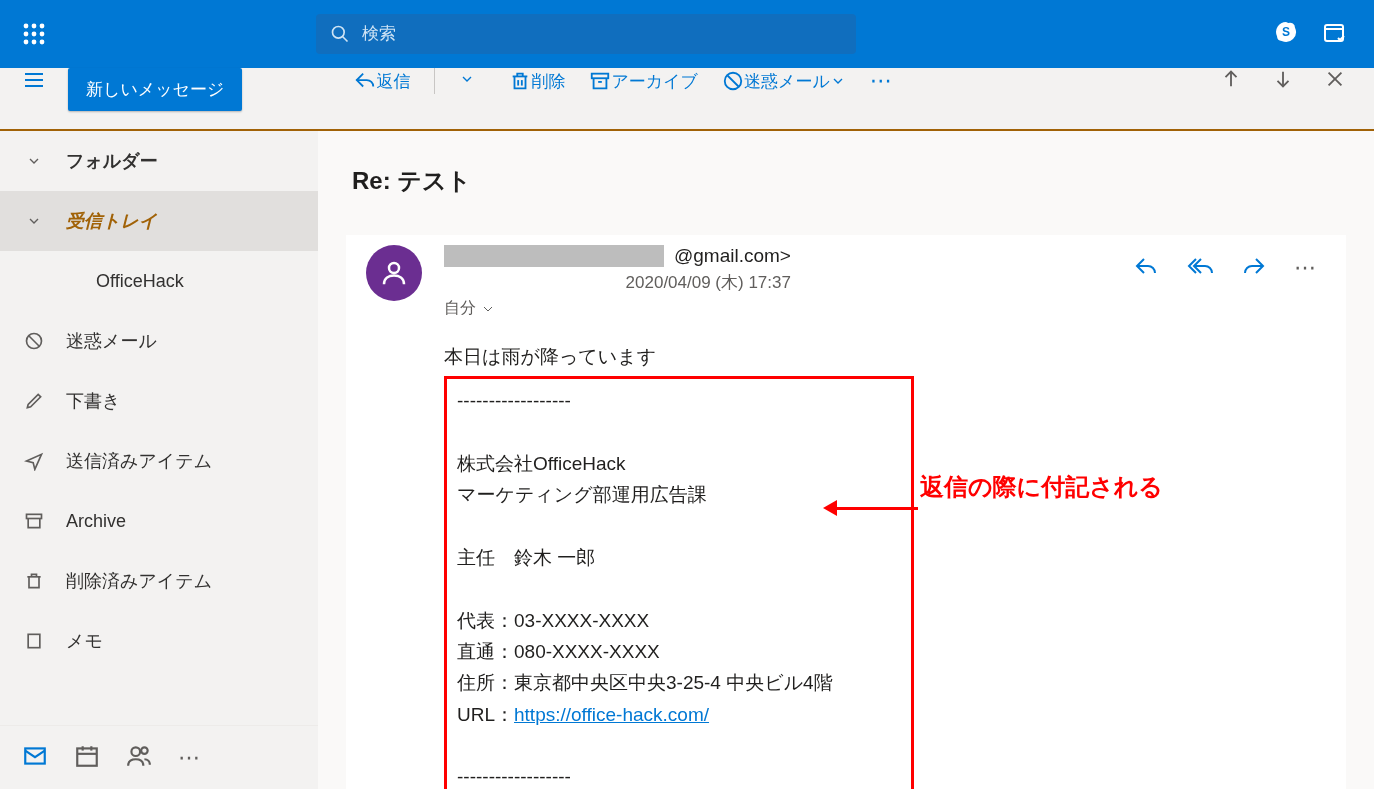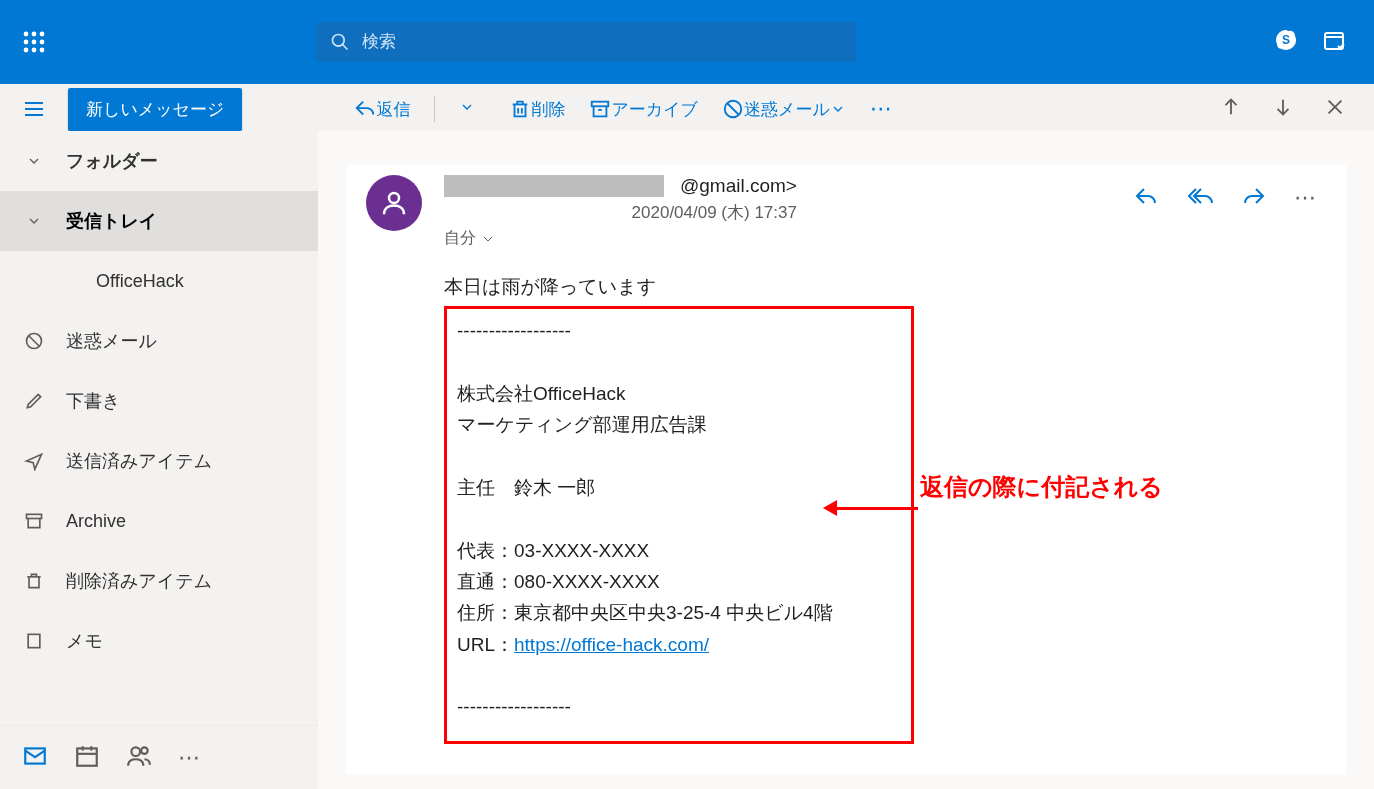--- a/index.html
+++ b/index.html
@@ -1,67 +1,67 @@
 <!DOCTYPE html>
 <html><head>
 <meta charset="utf-8">
 <style>
 * { margin:0; padding:0; box-sizing:border-box; font-family:"Segoe UI","Meiryo","Yu Gothic",sans-serif; }
 body { width:1374px; height:789px; background:#fff; overflow:hidden; position:relative; }
 
 
-.topbar { height:84px; background:#0078d4; display:flex; align-items:center; }
+.topbar { height:68px; background:#0078d4; display:flex; align-items:center; }
 .waffle { width:68px; height:68px; display:flex; align-items:center; justify-content:center; cursor:pointer; }
 .waffle svg { fill:#fff; }
 .spacer-left { width:248px; }
 .search-wrap { width:540px; height:40px; background:#106ebe; border-radius:4px; display:flex; align-items:center; padding:0 14px; }
 .search-wrap svg { stroke:#cfe4f5; }
 .search-wrap input { flex:1; background:transparent; border:none; outline:none; color:#cfe4f5; font-size:17px; margin-left:12px; }
 .search-wrap input::placeholder { color:#cfe4f5; }
 .top-right { margin-left:auto; display:flex; align-items:center; gap:24px; padding-right:28px; }
 .top-right .ico { color:#fff; cursor:pointer; }
 
 
-.cmdbar { height:54px; background:#f3f2f1; display:flex; align-items:center; border-bottom:4px solid #a16207; }
+.cmdbar { height:63px; background:#f3f2f1; display:flex; align-items:flex-start; border-bottom:2px solid #a16207; }
 .hamb { width:68px; display:flex; justify-content:center; align-items:center; cursor:pointer; }
 .hamb svg { stroke:#0078d4; }
 .newmsg { background:#0078d4; color:#fff; font-size:17px; padding:10px 18px; border:none; border-radius:2px; cursor:pointer; font-weight:500; box-shadow:0 1px 2px rgba(0,0,0,.25); margin-left:0; }
 .cmd-group { display:flex; align-items:center; margin-left:112px; gap:24px; color:#0078d4; font-size:17px; }
 .cmd-item { display:flex; align-items:center; cursor:pointer; }
 .cmd-item svg { stroke:#0078d4; fill:none; }
 .cmd-divider { width:1px; height:26px; background:#c8c6c4; }
 .cmd-right { margin-left:auto; display:flex; align-items:center; gap:30px; padding-right:28px; }
 .cmd-right svg { stroke:#605e5c; }
 
 
 .leftnav { position:absolute; top:131px; left:0; width:362px; bottom:0; background:#f3f2f1; border-right:1px solid #edebe9; display:flex; flex-direction:column; }
 .nav-item { height:60px; display:flex; align-items:center; gap:22px; padding-left:24px; font-size:18px; color:#323130; cursor:pointer; }
 .nav-item .chev { width:20px; display:flex; justify-content:center; }
 .nav-item .nicon { width:20px; display:flex; justify-content:center; }
 .nav-item.selected { background:#e1dfdd; }
-.nav-item.selected .lbl { color:#000000; font-weight:600; }
+.nav-item.selected .lbl { color:#a16207; font-weight:600;font-style:italic; }
 .nav-item.sub { padding-left:96px; }
 .nav-item svg { stroke:#605e5c; fill:none; }
 .nav-head-lbl { font-weight:600; }
 .rail { margin-top:auto; height:64px; border-top:1px solid #edebe9; display:flex; align-items:center; gap:26px; padding-left:22px; }
 .rail .ricon { cursor:pointer; }
 .rail .ricon.active svg { stroke:#0078d4; }
 .rail .ricon svg { stroke:#605e5c; fill:none; }
 .rail .dots { color:#605e5c; font-size:22px; letter-spacing:2px; cursor:pointer; }
 
 
 .pane { position:absolute; top:131px; left:318px; right:0; bottom:0; background:#faf9f8; overflow:auto; }
 .pane-inner { padding:34px 28px; }
 .subject { font-size:24px; font-weight:700; color:#201f1e; margin-bottom:38px; margin-left:6px; }
 .msgcard { background:#fff; padding:10px 20px 30px 20px; position:relative; }
 .msghdr { display:flex; gap:22px; align-items:flex-start; }
 .avatar { width:56px; height:56px; border-radius:50%; background:#6b2e91; display:flex; align-items:center; justify-content:center; }
 .avatar svg { stroke:#fff; }
 .from-block { display:flex; flex-direction:column; gap:4px; }
-.from-line { font-size:19px; color:#201f1e; display:flex; align-items:center; gap:14px; }
+.from-line { font-size:19px; color:#201f1e; display:flex; align-items:center; gap:8px; }
 .redact { display:inline-block; width:220px; height:22px; background:#bdbdbd; margin-right:2px; }
 .date-line { font-size:17px; color:#605e5c;text-align:right; }
 .to-line { font-size:16px; color:#605e5c; display:flex; align-items:center; gap:6px; }
 .msg-actions { position:absolute; right:28px; top:20px; display:flex; gap:28px; }
 .msg-actions svg { stroke:#0078d4; fill:none; cursor:pointer; }
 .msg-actions .dots { color:#605e5c; font-size:22px; letter-spacing:2px; cursor:pointer; }
 .msgbody { margin-left:78px; margin-top:22px; font-size:19px; color:#201f1e; line-height:1.65; }
 .sig-box { border:3px solid #ff0000; padding:6px 10px 18px 10px; margin-top:4px; width:470px; }
 .sig-box .sep { letter-spacing:0; }
 .sig-box a { color:#0078d4; text-decoration:underline; }
@@ -271,20 +271,21 @@
           <path d="M2 21c0-4 3-6 7-6s7 2 7 6"></path>
           <circle cx="17" cy="7" r="3"></circle>
           <path d="M22 20c0-3-2-5-5-5"></path>
         </svg></span>
     <span class="dots">⋯</span>
   </div>
 </div>
 
 <div class="pane">
   <div class="pane-inner">
+    <div class="subject">Re: テスト</div>
     <div class="msgcard">
       <div class="msghdr">
         <div class="avatar">
           <svg width="30" height="30" viewBox="0 0 24 24" fill="none" stroke-width="2">
               <circle cx="12" cy="8" r="4"></circle>
               <path d="M4 21c0-5 4-7 8-7s8 2 8 7"></path>
             </svg>
         </div>
         <div class="from-block">
           <div class="from-line">

